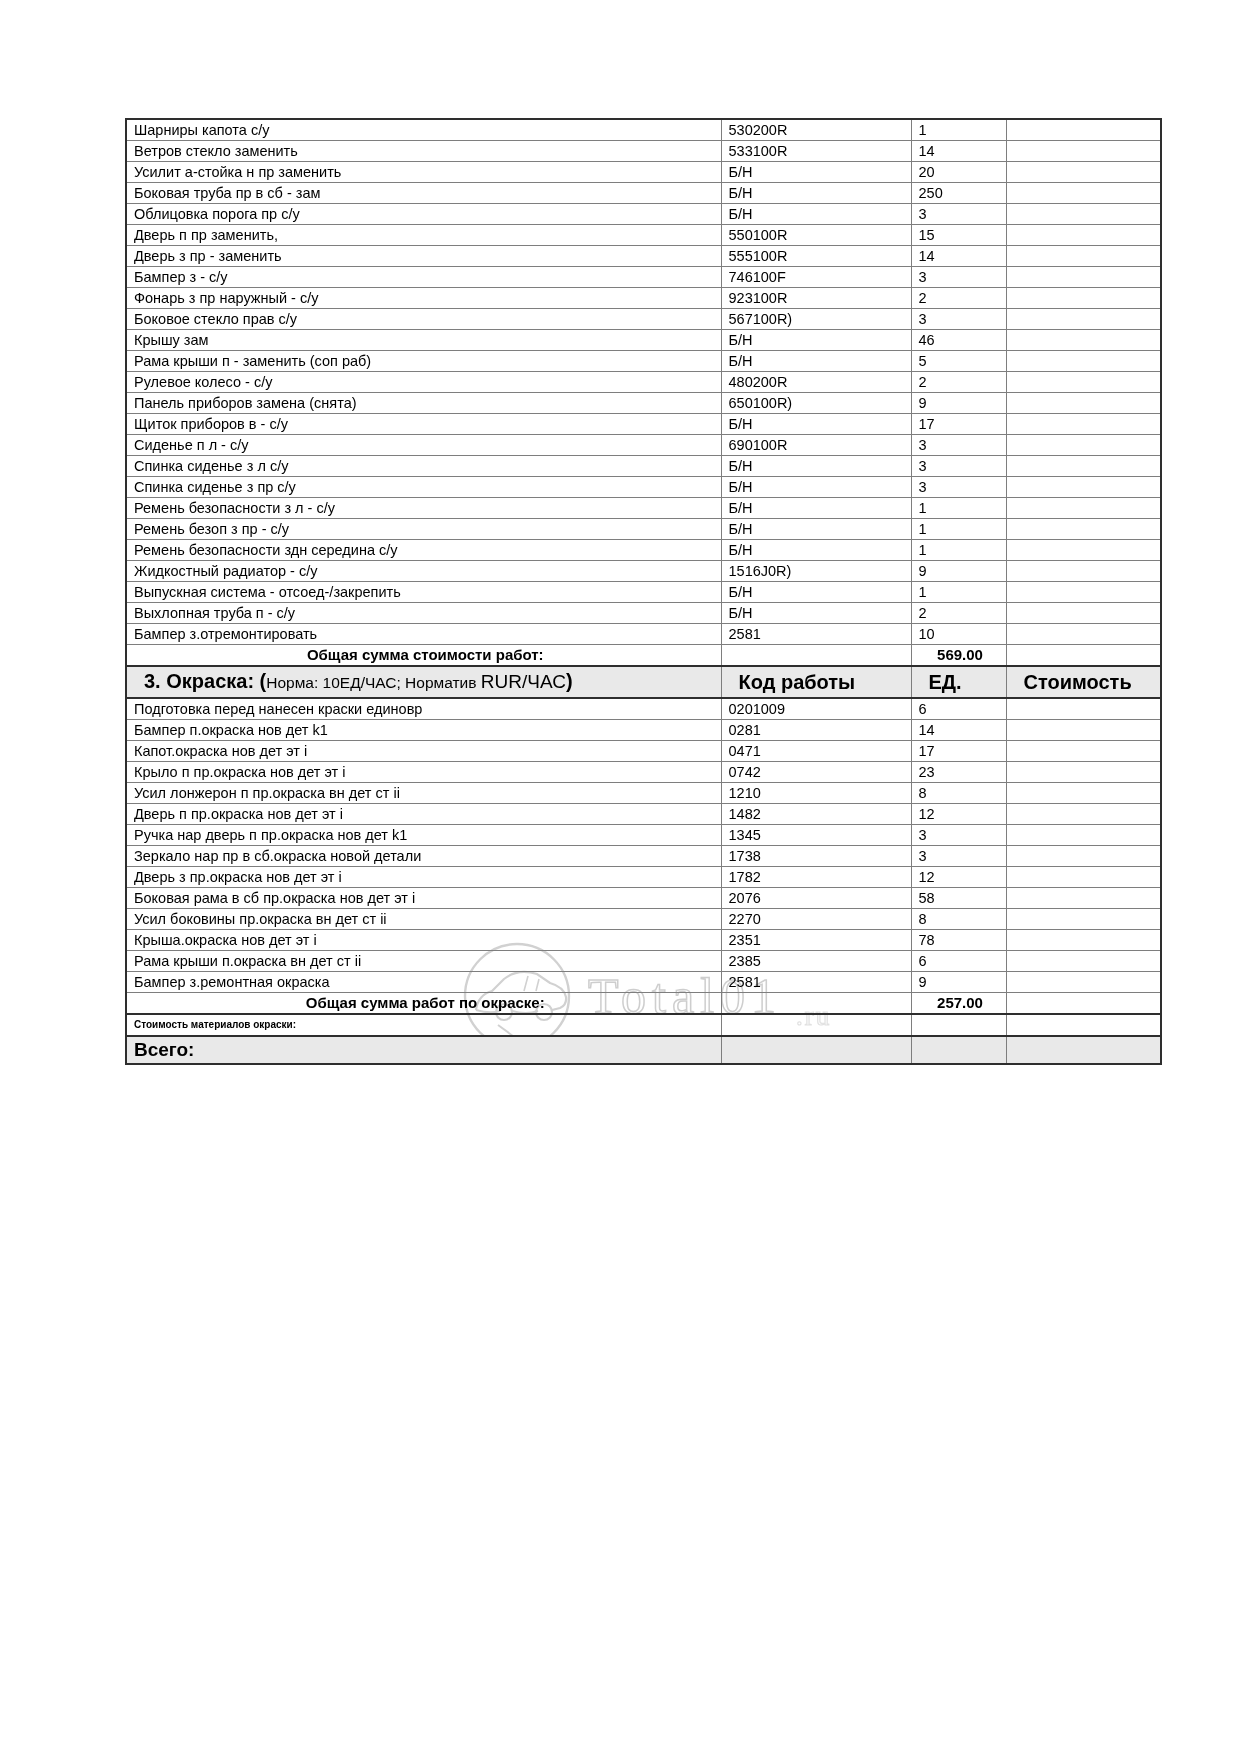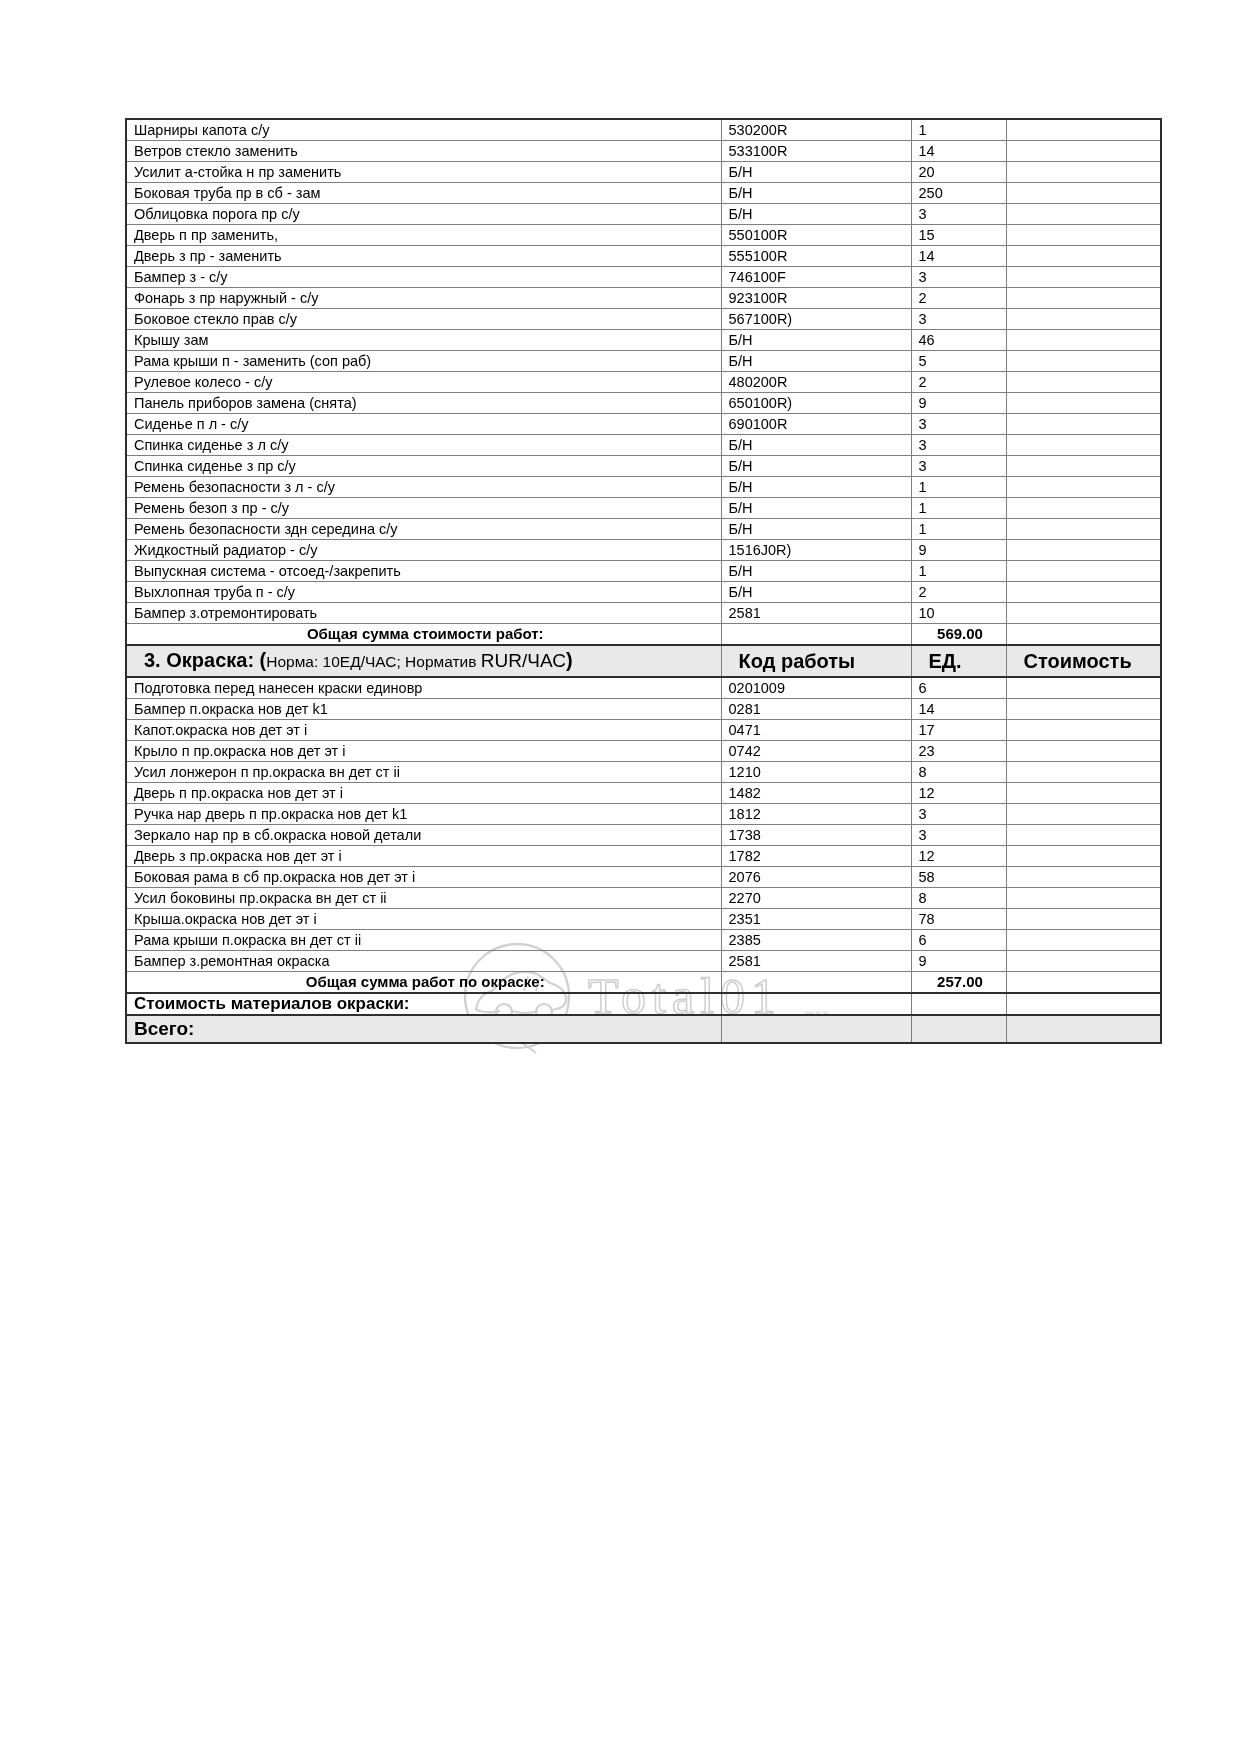--- a/index.html
+++ b/index.html
@@ -56,21 +56,21 @@
     border-bottom:2px solid var(--border-heavy);
     height:30px;
     font-weight:bold;
     font-size:20px;
     line-height:29px;
     padding-left:17px;
   }
   .sh-bold{font-weight:bold;font-size:20px;}
   .sh-norm{font-weight:normal;font-size:15.5px;}
   .sh-large{font-weight:normal;font-size:19px;}
-  tr.materials-row td{font-weight:bold;font-size:17px;border-top:2px solid var(--border-heavy);margin-top:32px;}
+  tr.materials-row td{font-weight:bold;font-size:10px;border-top:2px solid var(--border-heavy);margin-top:32px;}
   tr.total-row td{
     background:var(--row-shade);
     border-top:2px solid var(--border-heavy);
     height:28px;
     font-weight:bold;
     font-size:19px;
   }
 </style>
 </head>
 <body>
@@ -178,20 +178,26 @@
           <td>2</td>
           <td></td>
         </tr>
         <tr>
           <td>Панель приборов замена (снята)</td>
           <td>650100R)</td>
           <td>9</td>
           <td></td>
         </tr>
         <tr>
+          <td>Щиток приборов в - с/у</td>
+          <td>Б/Н</td>
+          <td>17</td>
+          <td></td>
+        </tr>
+        <tr>
           <td>Сиденье п л  - с/у</td>
           <td>690100R</td>
           <td>3</td>
           <td></td>
         </tr>
         <tr>
           <td>Спинка сиденье з л с/у</td>
           <td>Б/Н</td>
           <td>3</td>
           <td></td>
@@ -298,21 +304,21 @@
           <td></td>
         </tr>
         <tr>
           <td>Дверь п пр.окраска нов дет эт i</td>
           <td>1482</td>
           <td>12</td>
           <td></td>
         </tr>
         <tr>
           <td>Ручка нар дверь п пр.окраска нов дет k1</td>
-          <td>1812</td>
+          <td>1345</td>
           <td>3</td>
           <td></td>
         </tr>
         <tr>
           <td>Зеркало нар пр в сб.окраска новой детали</td>
           <td>1738</td>
           <td>3</td>
           <td></td>
         </tr>
         <tr>

